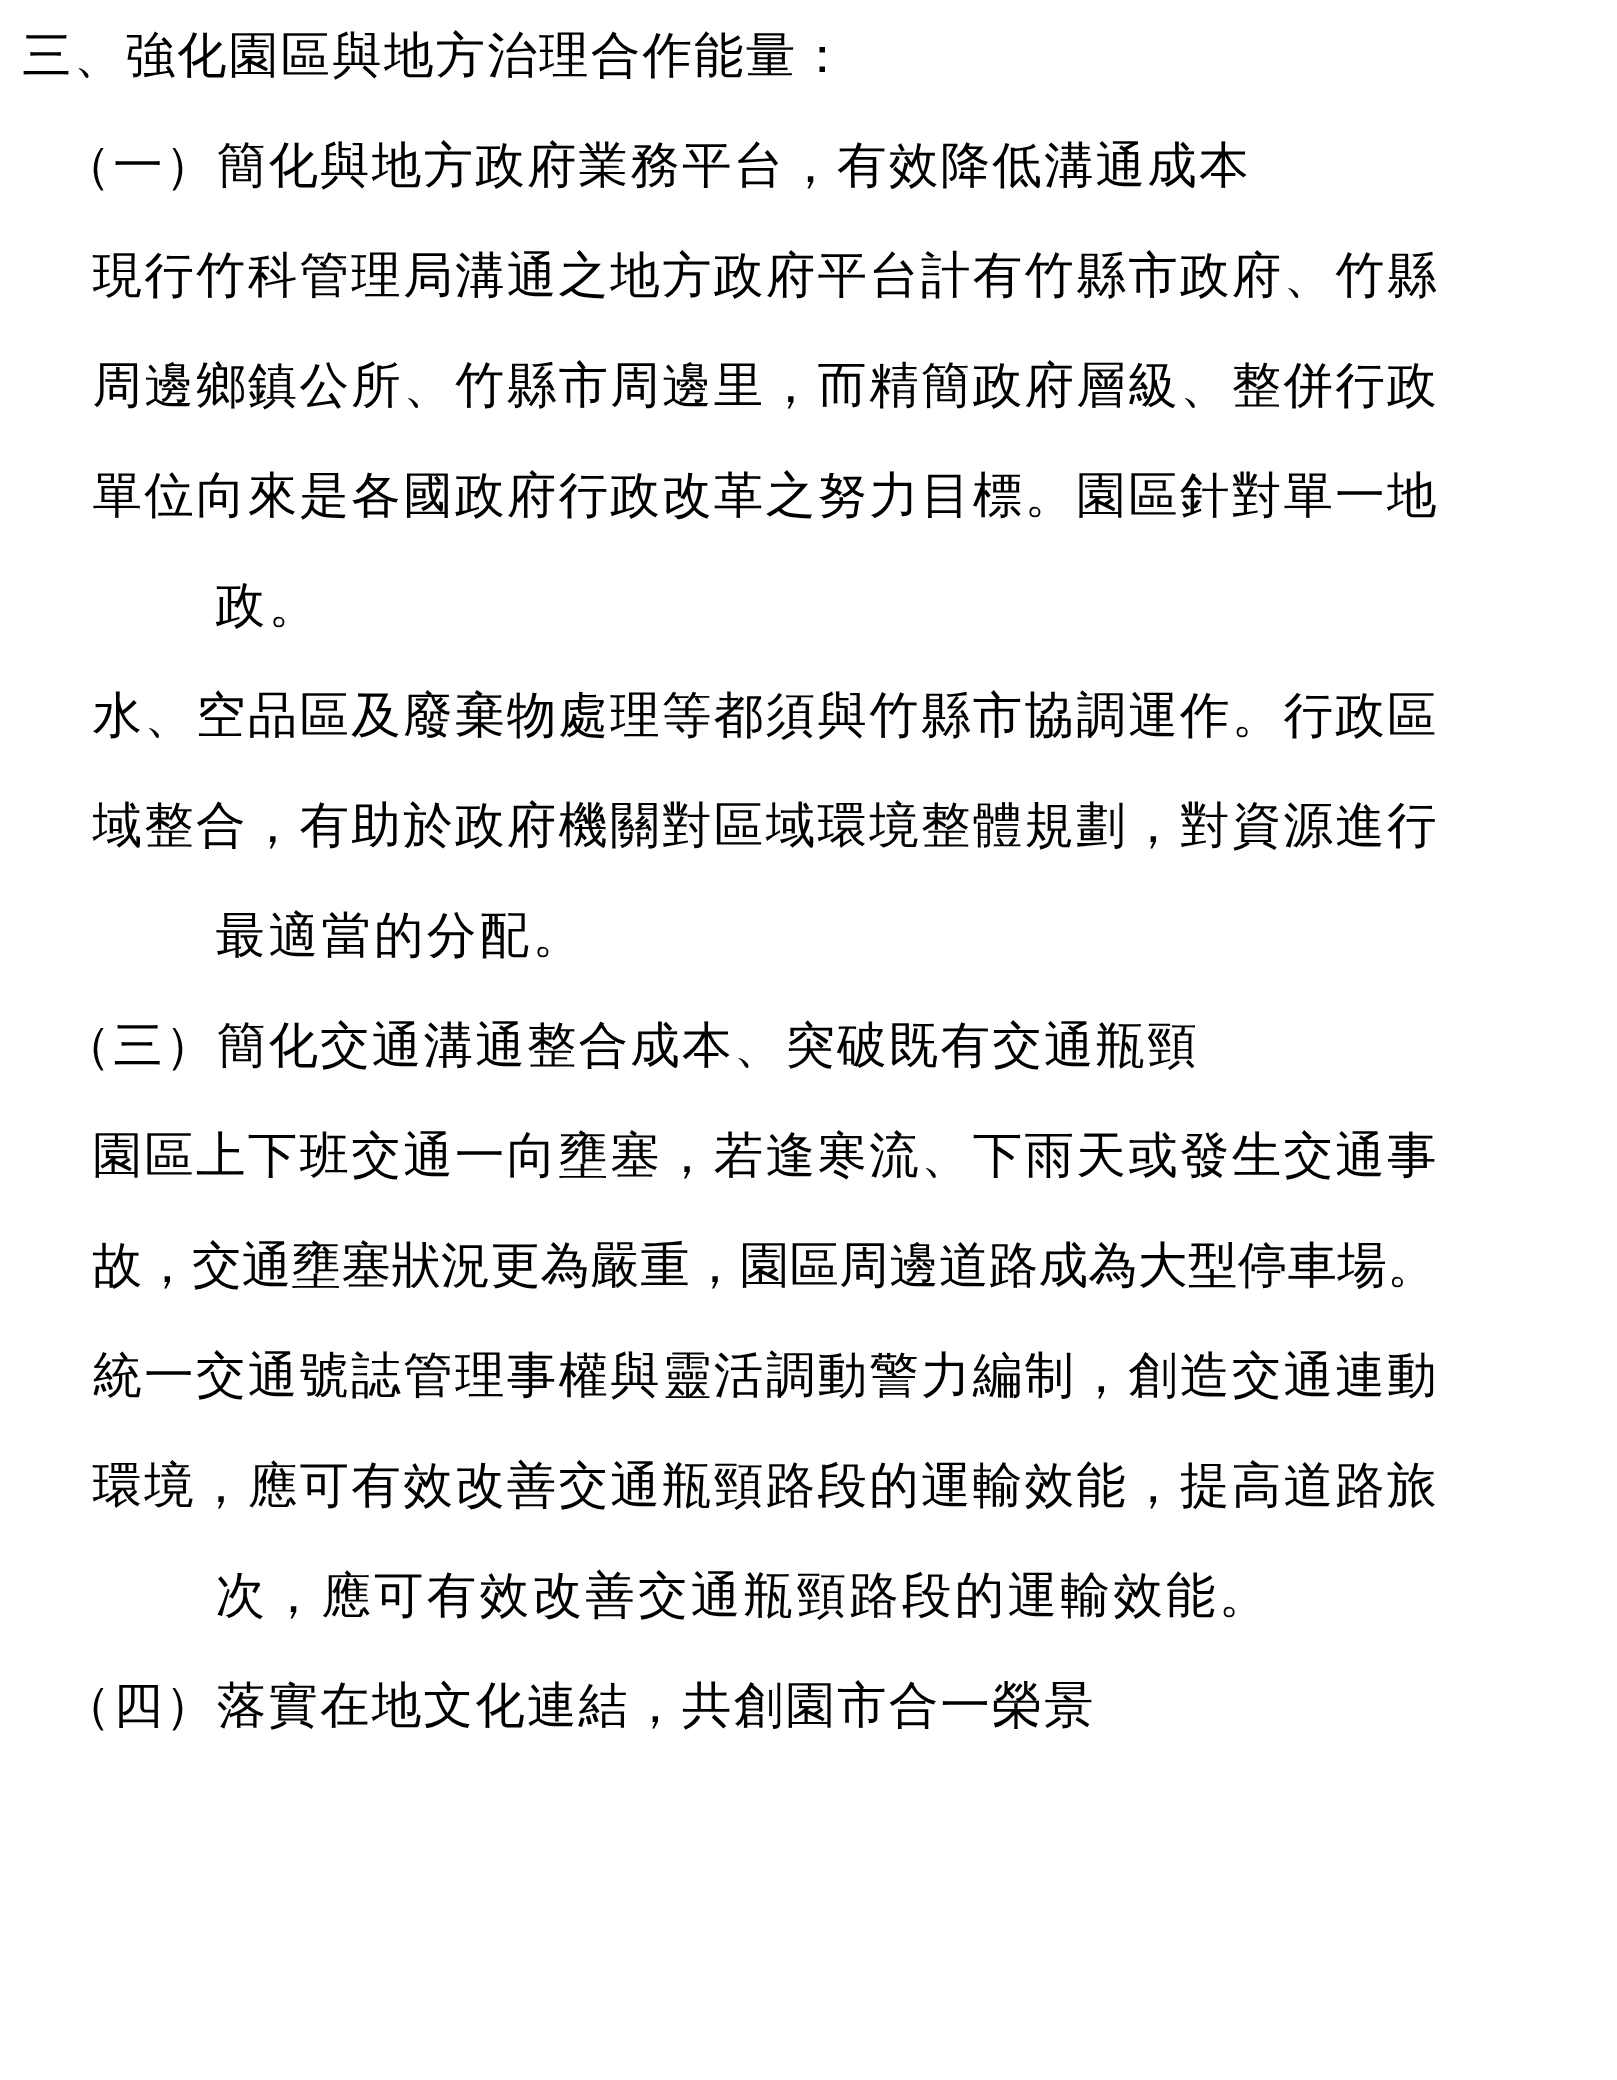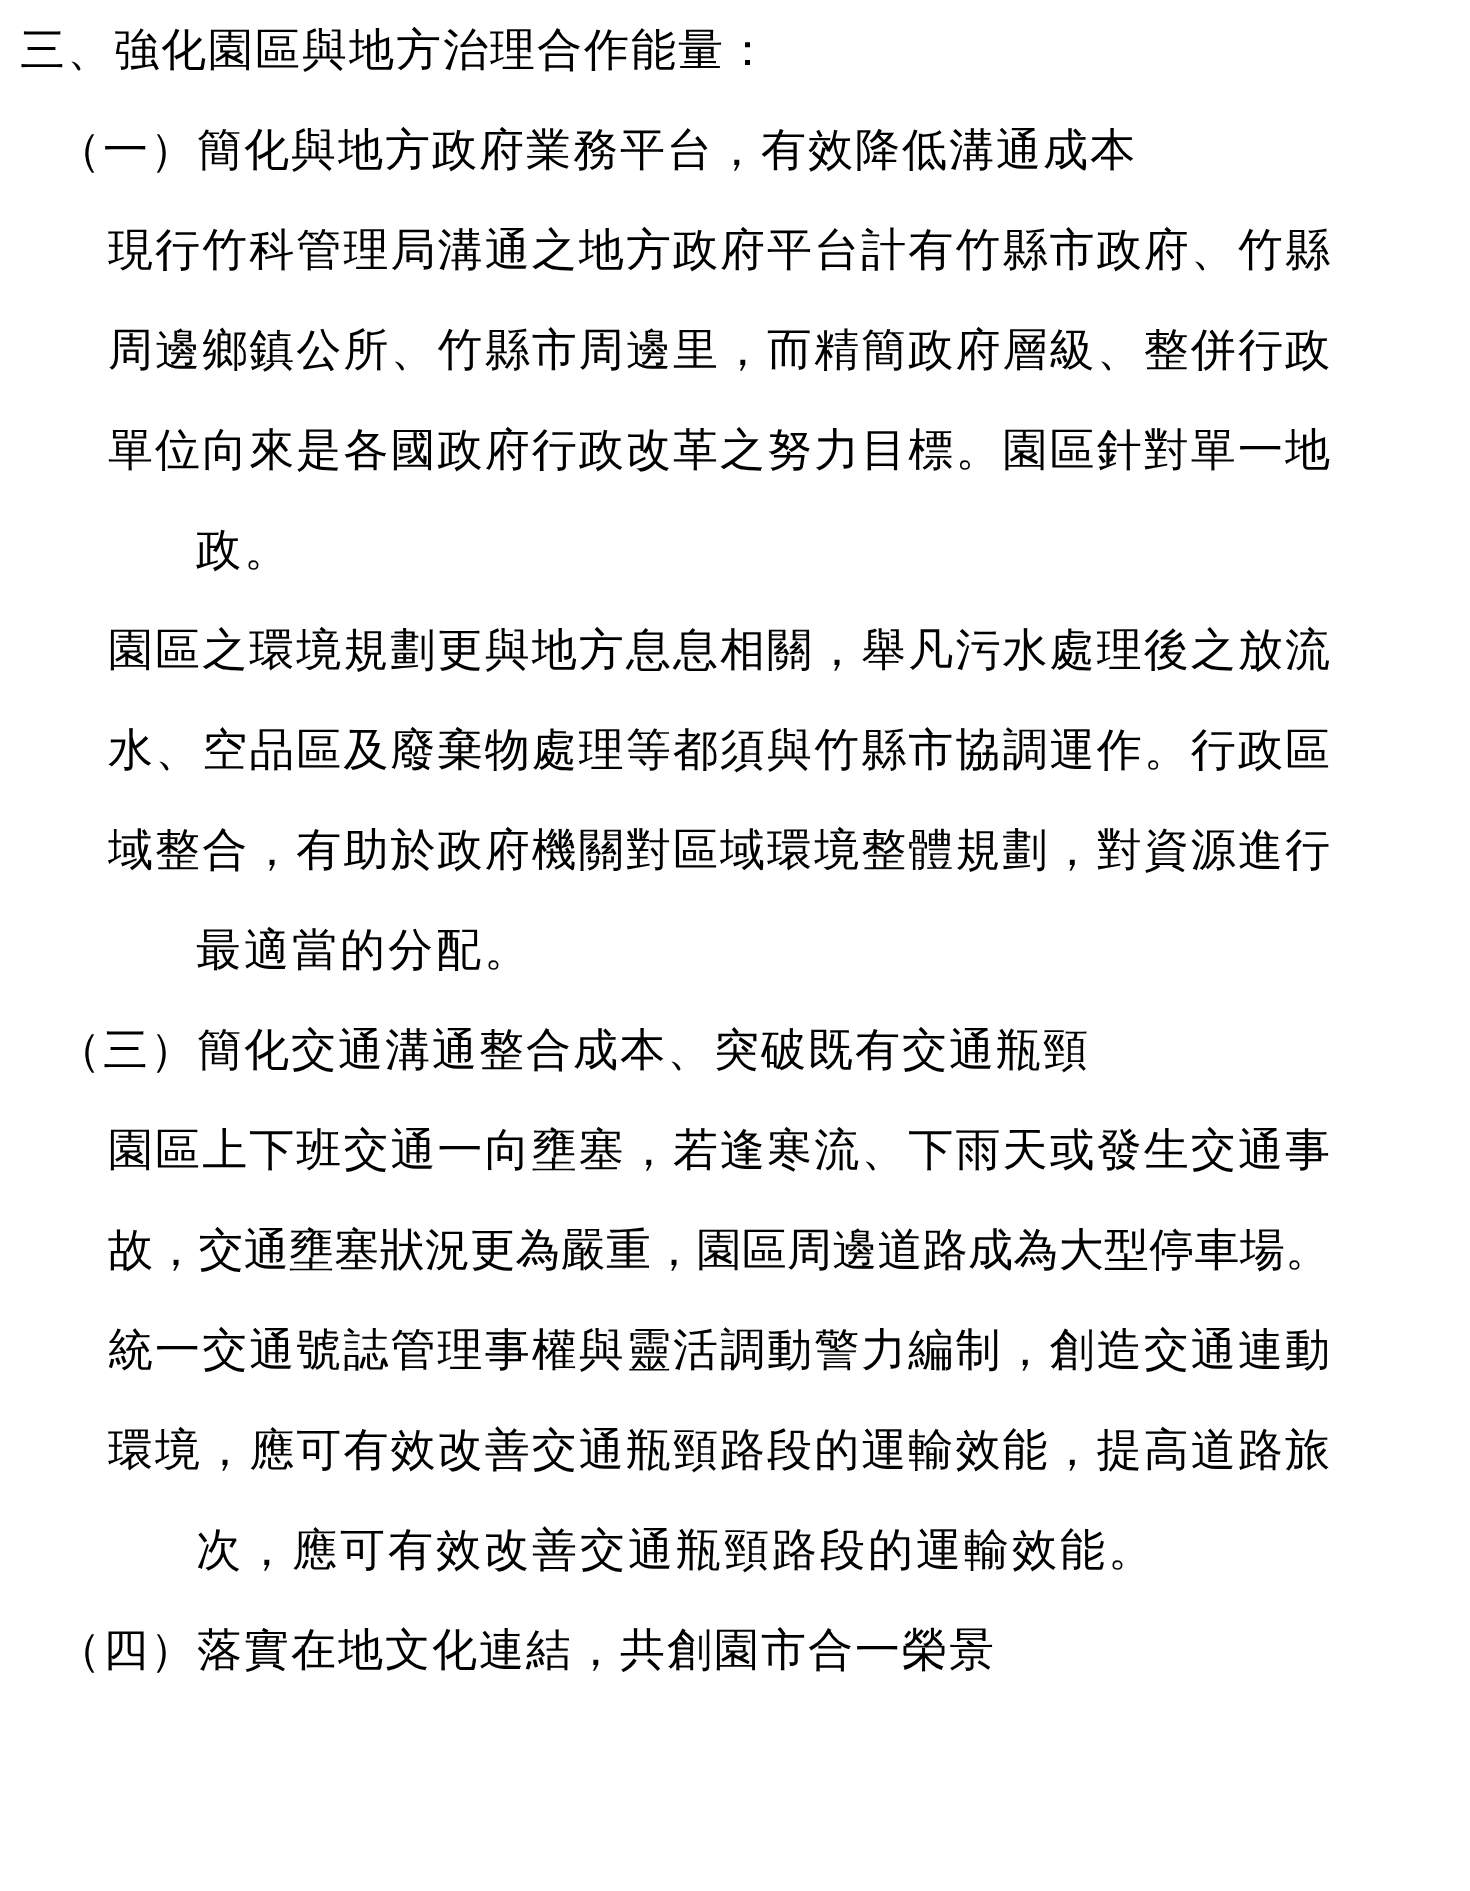--- a/index.html
+++ b/index.html
@@ -28,42 +28,41 @@
   }
   .section {
     padding-left: 56px;
   }
   .body {
     padding-left: 196px;
     letter-spacing: 3px;
   }
   .justify {
     padding-left: 0;
-    margin-left: 108px;
+    margin-left: 84px;
     width: 1222px;
     letter-spacing: 0;
     white-space: normal;
     text-align: justify;
     text-align-last: justify;
   }
 </style>
 </head>
 <body>
 
 <div class="page">
 
   <div class="line heading">三、強化園區與地方治理合作能量：</div>
 
   <div class="line section">（一）簡化與地方政府業務平台，有效降低溝通成本</div>
   <div class="line body justify">現行竹科管理局溝通之地方政府平台計有竹縣市政府、竹縣</div>
   <div class="line body justify">周邊鄉鎮公所、竹縣市周邊里，而精簡政府層級、整併行政</div>
   <div class="line body justify">單位向來是各國政府行政改革之努力目標。園區針對單一地</div>
   <div class="line body">政。</div>
 
-  <div class="line body justify">園區之環境規劃更與地方息息相關，舉凡污水處理後之放流</div>
   <div class="line body justify">水、空品區及廢棄物處理等都須與竹縣市協調運作。行政區</div>
   <div class="line body justify">域整合，有助於政府機關對區域環境整體規劃，對資源進行</div>
   <div class="line body">最適當的分配。</div>
 
   <div class="line section">（三）簡化交通溝通整合成本、突破既有交通瓶頸</div>
   <div class="line body justify">園區上下班交通一向壅塞，若逢寒流、下雨天或發生交通事</div>
   <div class="line body justify">故，交通壅塞狀況更為嚴重，園區周邊道路成為大型停車場。</div>
   <div class="line body justify">統一交通號誌管理事權與靈活調動警力編制，創造交通連動</div>
   <div class="line body justify">環境，應可有效改善交通瓶頸路段的運輸效能，提高道路旅</div>
   <div class="line body">次，應可有效改善交通瓶頸路段的運輸效能。</div>

